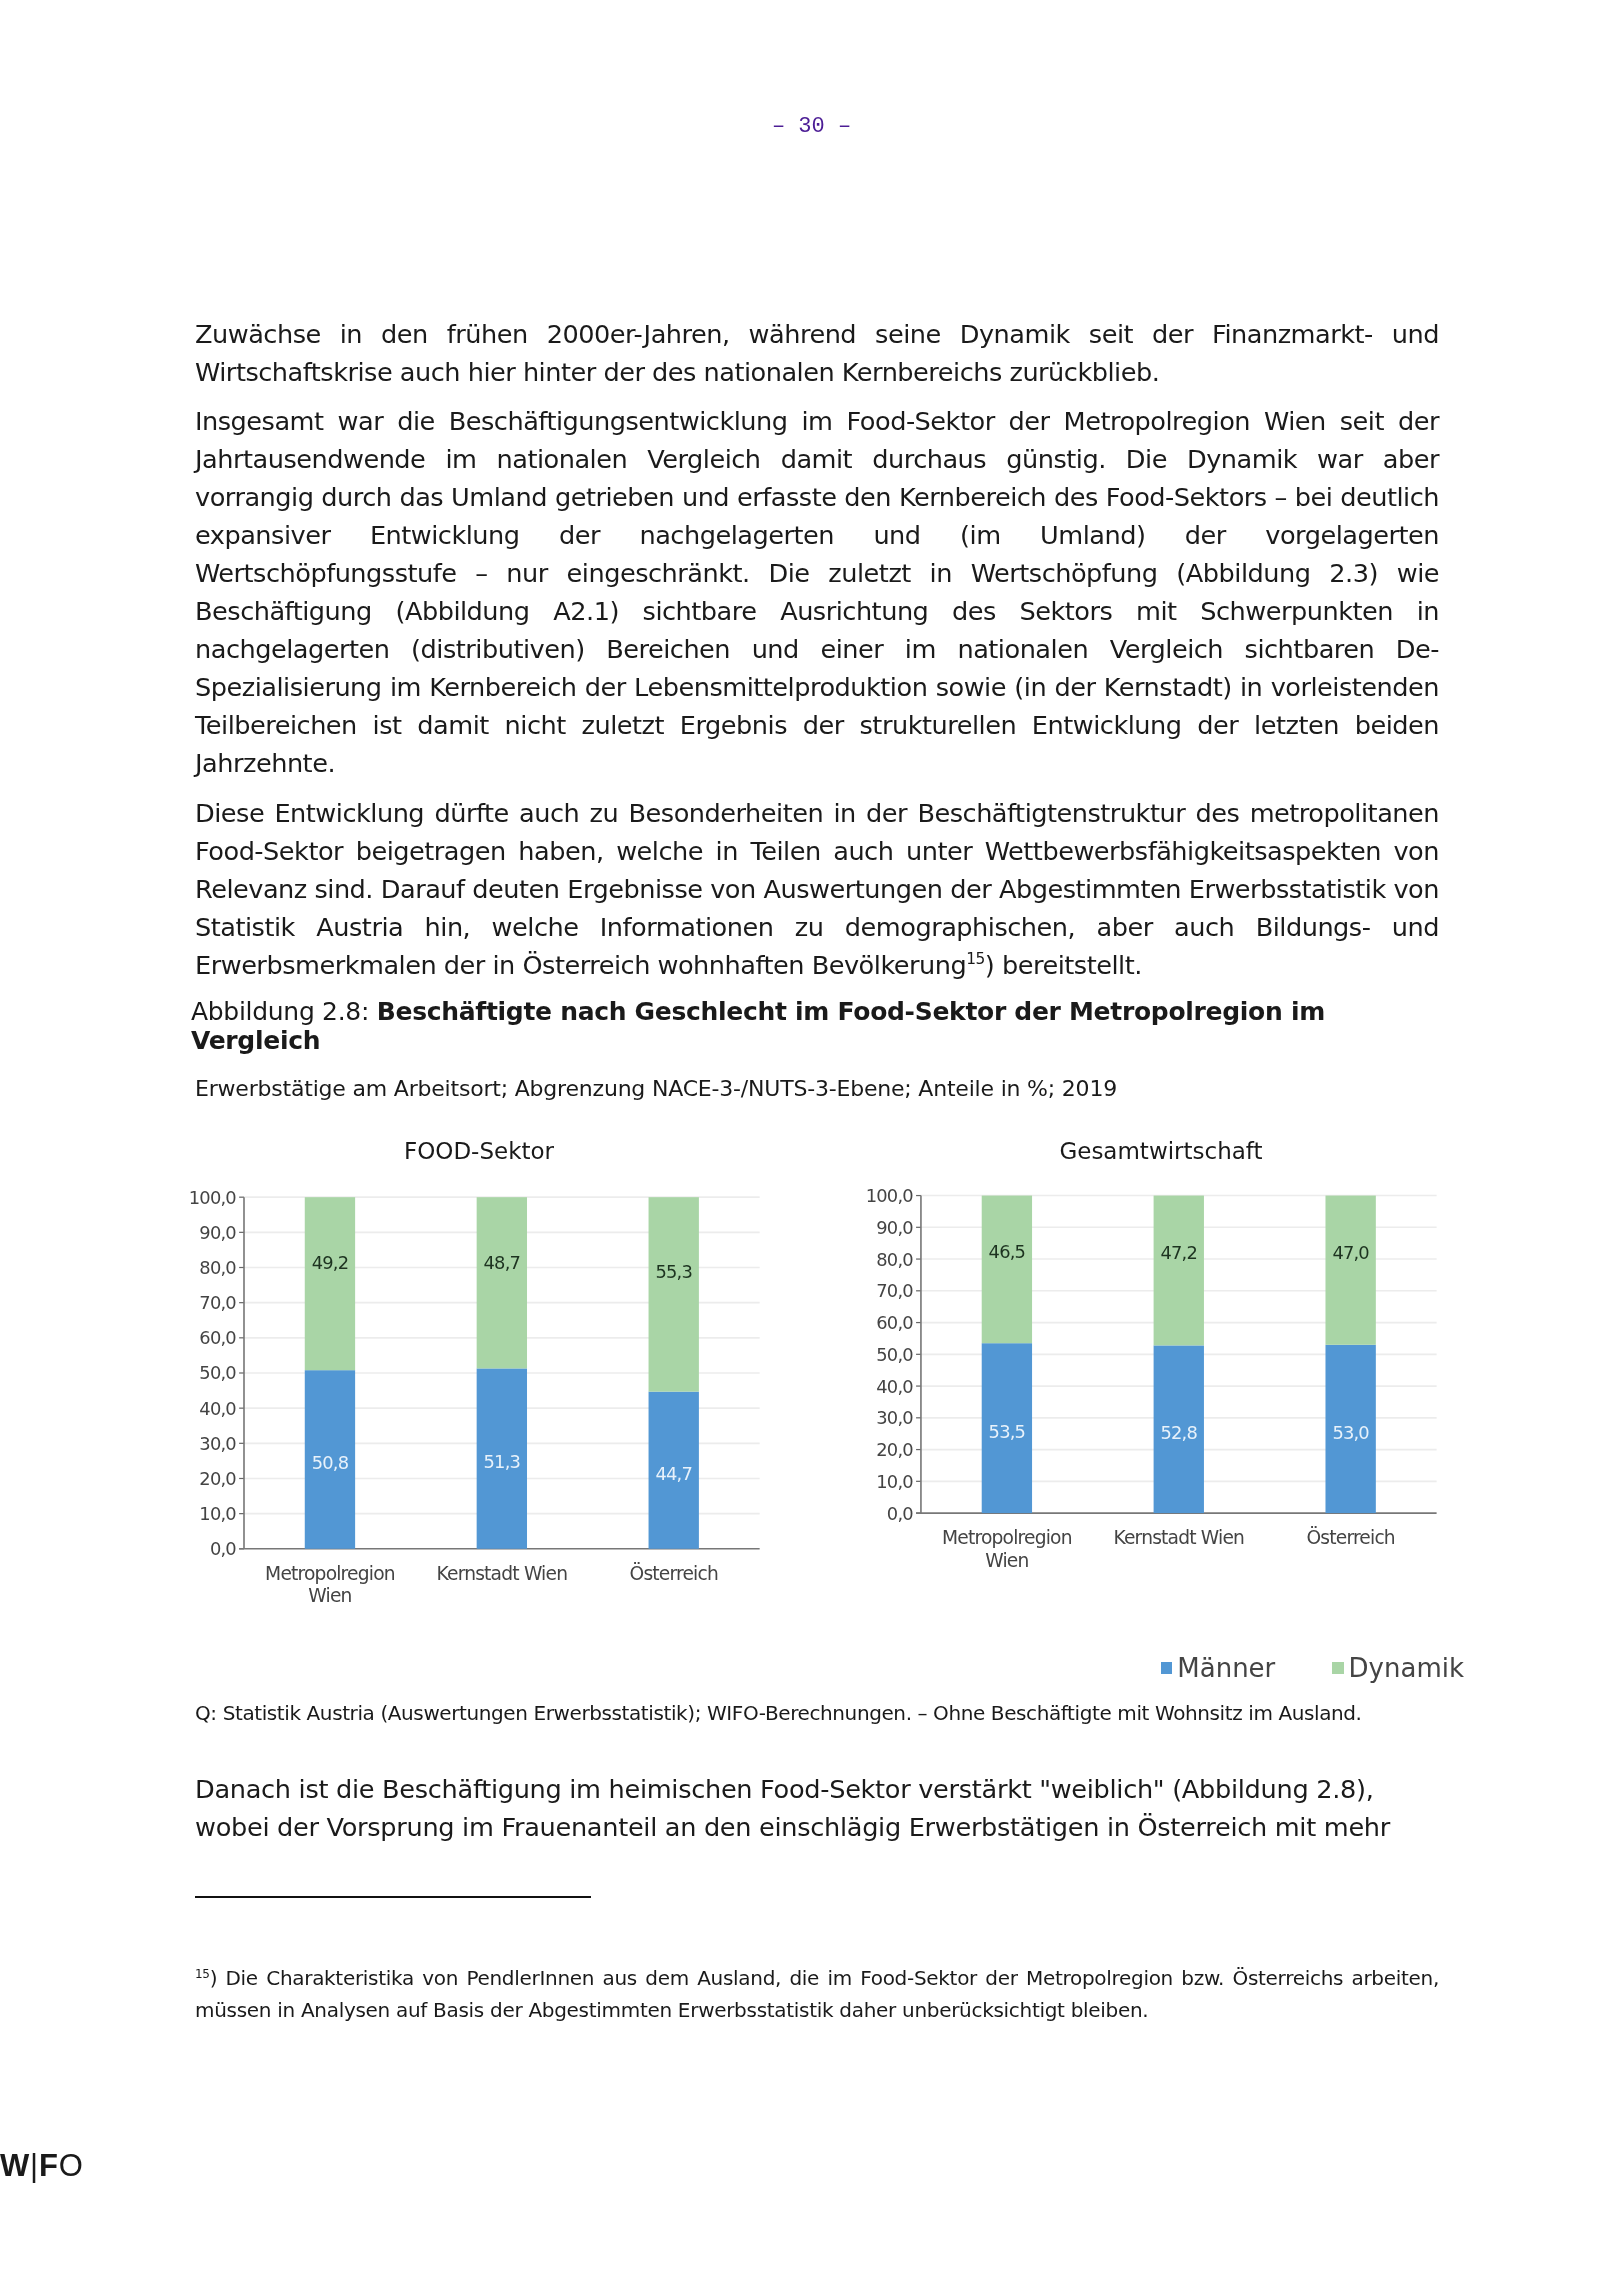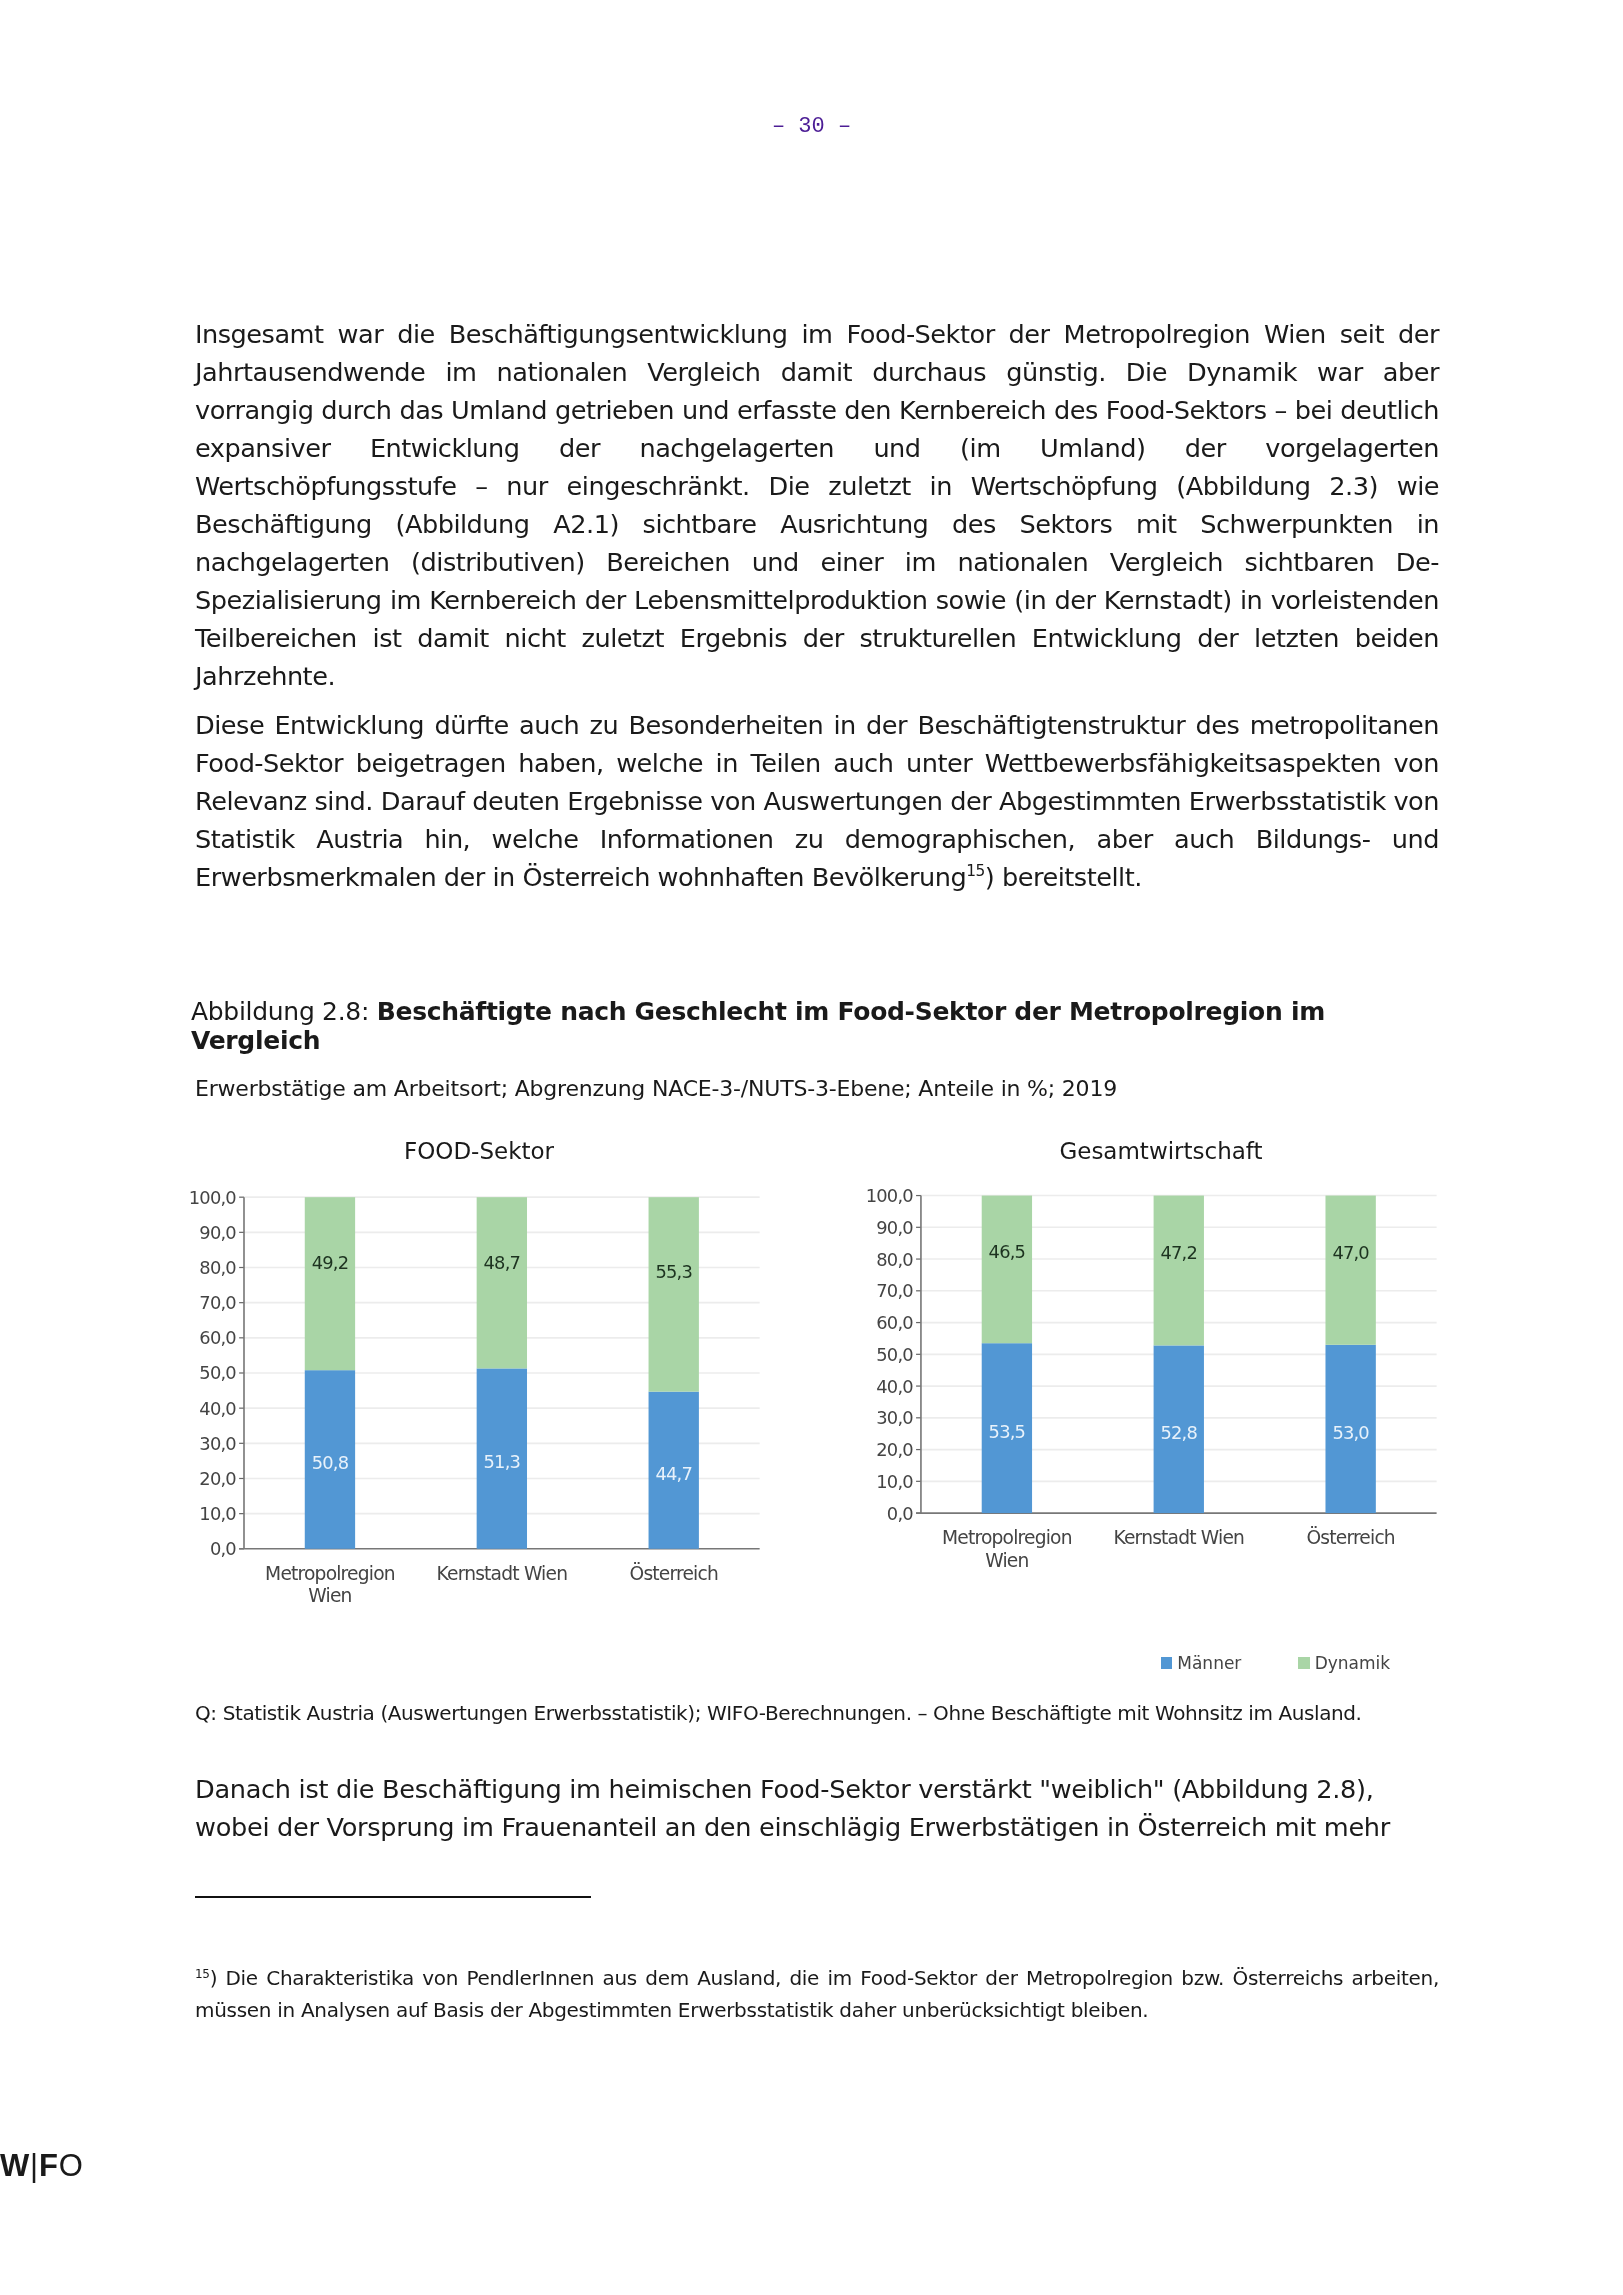--- a/index.html
+++ b/index.html
@@ -9,39 +9,40 @@
                  font-family: Liberation Mono, monospace; font-size: 22px; color: #4c1d95; }
   .body-text { position: absolute; left: 195px; width: 1244px; font-size: 25.6px; line-height: 38px;
                text-align: justify; letter-spacing: -0.5px; }
   .body-text p { margin: 0 0 11.4px 0; }
   sup.fn { font-size: 15.4px; vertical-align: 9.7px; line-height: 0; }
   .fig-caption { position: absolute; left: 191px; top: 997px; width: 1218px; font-size: 25px; line-height: 29px; letter-spacing: -0.3px; }
   .fig-caption b { font-weight: bold; }
   .fig-sub { position: absolute; left: 195px; top: 1076px; font-size: 22px; letter-spacing: -0.2px; }
   .chart-title { position: absolute; font-size: 23px; top: 1138px; text-align: center; }
   svg.chart { position: absolute; top: 1185px; overflow: visible; }
-  .legend { position: absolute; top: 1653px; left: 1161px; font-size: 17px; color: #444; display: flex; gap: 57px; }
+  .legend { position: absolute; top: 1653px; left: 1161px; font-size: 26px; color: #444; display: flex; gap: 57px; }
   .legend-item { display: flex; align-items: center; gap: 4.9px; }
   .swatch { width: 11.4px; height: 11.4px; display: inline-block; }
   .source { position: absolute; left: 195px; top: 1701px; font-size: 20px; letter-spacing: -0.4px; }
   .body-text2 { position: absolute; left: 195px; top: 1770px; width: 1244px; font-size: 25.6px; line-height: 38px; letter-spacing: -0.3px; }
   .fn-rule { position: absolute; left: 195px; top: 1896px; width: 396px; height: 2.4px; background: #111; }
   .footnote { position: absolute; left: 195px; top: 1930px; width: 1244px; font-size: 20px; line-height: 32px; text-align: justify; letter-spacing: -0.3px; margin-top: 32px; }
   .footnote sup { font-size: 12px; vertical-align: 7.3px; line-height: 0; }
   .logo { position: absolute; top: 2148px; left: 0; width: 1623px; text-align: left; font-family: "Liberation Sans", sans-serif;
           font-size: 31px; font-weight: bold; letter-spacing: 0.8px; }
   .logo .bar { font-weight: normal; }
   .logo .o { font-weight: normal; }
 </style>
 </head>
 <body>
 
 <div class="page-number">– 30 –</div>
 
 <div class="body-text" style="top:315px;">
+  <p>Zuwächse in den frühen 2000er-Jahren, während seine Dynamik seit der Finanzmarkt- und Wirtschaftskrise auch hier hinter der des nationalen Kernbereichs zurückblieb.</p>
   <p>Insgesamt war die Beschäftigungsentwicklung im Food-Sektor der Metropolregion Wien seit der Jahrtausendwende im nationalen Vergleich damit durchaus günstig. Die Dynamik war aber vorrangig durch das Umland getrieben und erfasste den Kernbereich des Food-Sektors – bei deutlich expansiver Entwicklung der nachgelagerten und (im Umland) der vorgelagerten Wertschöpfungsstufe – nur eingeschränkt. Die zuletzt in Wertschöpfung (Abbildung 2.3) wie Beschäftigung (Abbildung A2.1) sichtbare Ausrichtung des Sektors mit Schwerpunkten in nachgelagerten (distributiven) Bereichen und einer im nationalen Vergleich sichtbaren De-Spezialisierung im Kernbereich der Lebensmittelproduktion sowie (in der Kernstadt) in vorleistenden Teilbereichen ist damit nicht zuletzt Ergebnis der strukturellen Entwicklung der letzten beiden Jahrzehnte.</p>
   <p><span>Diese Entwicklung dürfte auch zu Besonderheiten in der Beschäftigtenstruktur des metropolitanen Food-Sektor beigetragen haben, welche in Teilen auch unter Wettbewerbsfähigkeitsaspekten von Relevanz sind. Darauf deuten Ergebnisse von Auswertungen der Abgestimmten Erwerbsstatistik von Statistik Austria hin, welche Informationen zu demographischen, aber auch Bildungs- und Erwerbsmerkmalen der in Österreich wohnhaften Bevölkerung</span><sup class="fn">15</sup><span>) bereitstellt.</span></p>
 </div>
 
 <div class="fig-caption">
   <span>Abbildung 2.8: </span><b>Beschäftigte nach Geschlecht im Food-Sektor der Metropolregion im Vergleich</b>
 </div>
 <div class="fig-sub">Erwerbstätige am Arbeitsort; Abgrenzung NACE-3-/NUTS-3-Ebene; Anteile in %; 2019</div>
 
 <div class="chart-title" style="left:276px; width:406px;">FOOD-Sektor</div>

